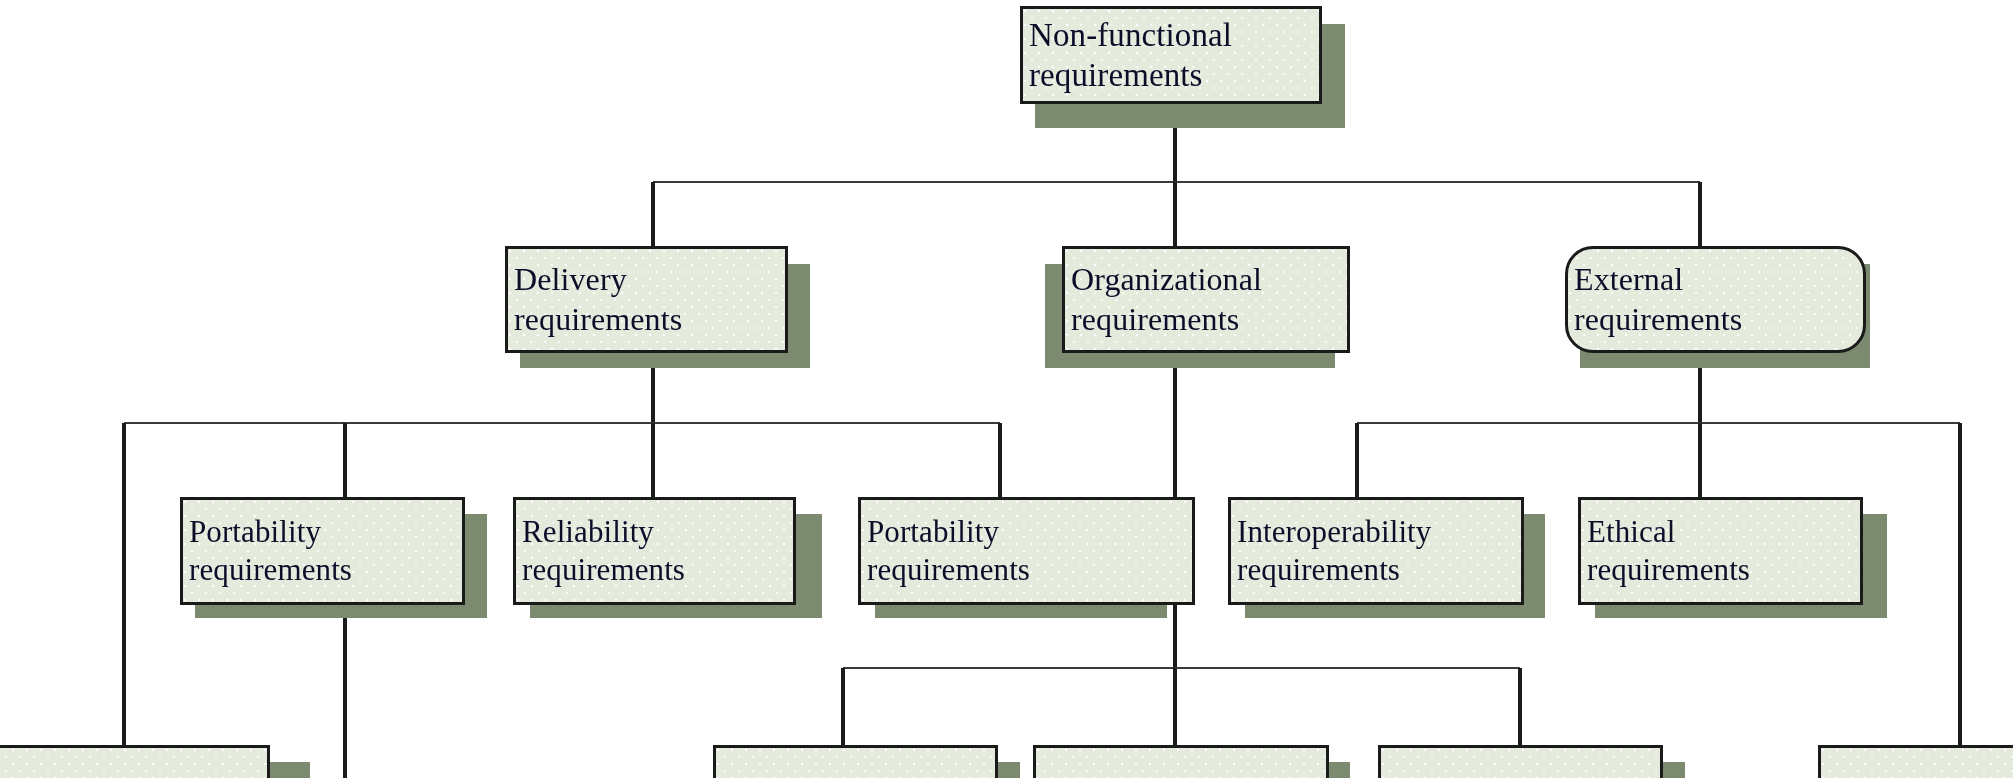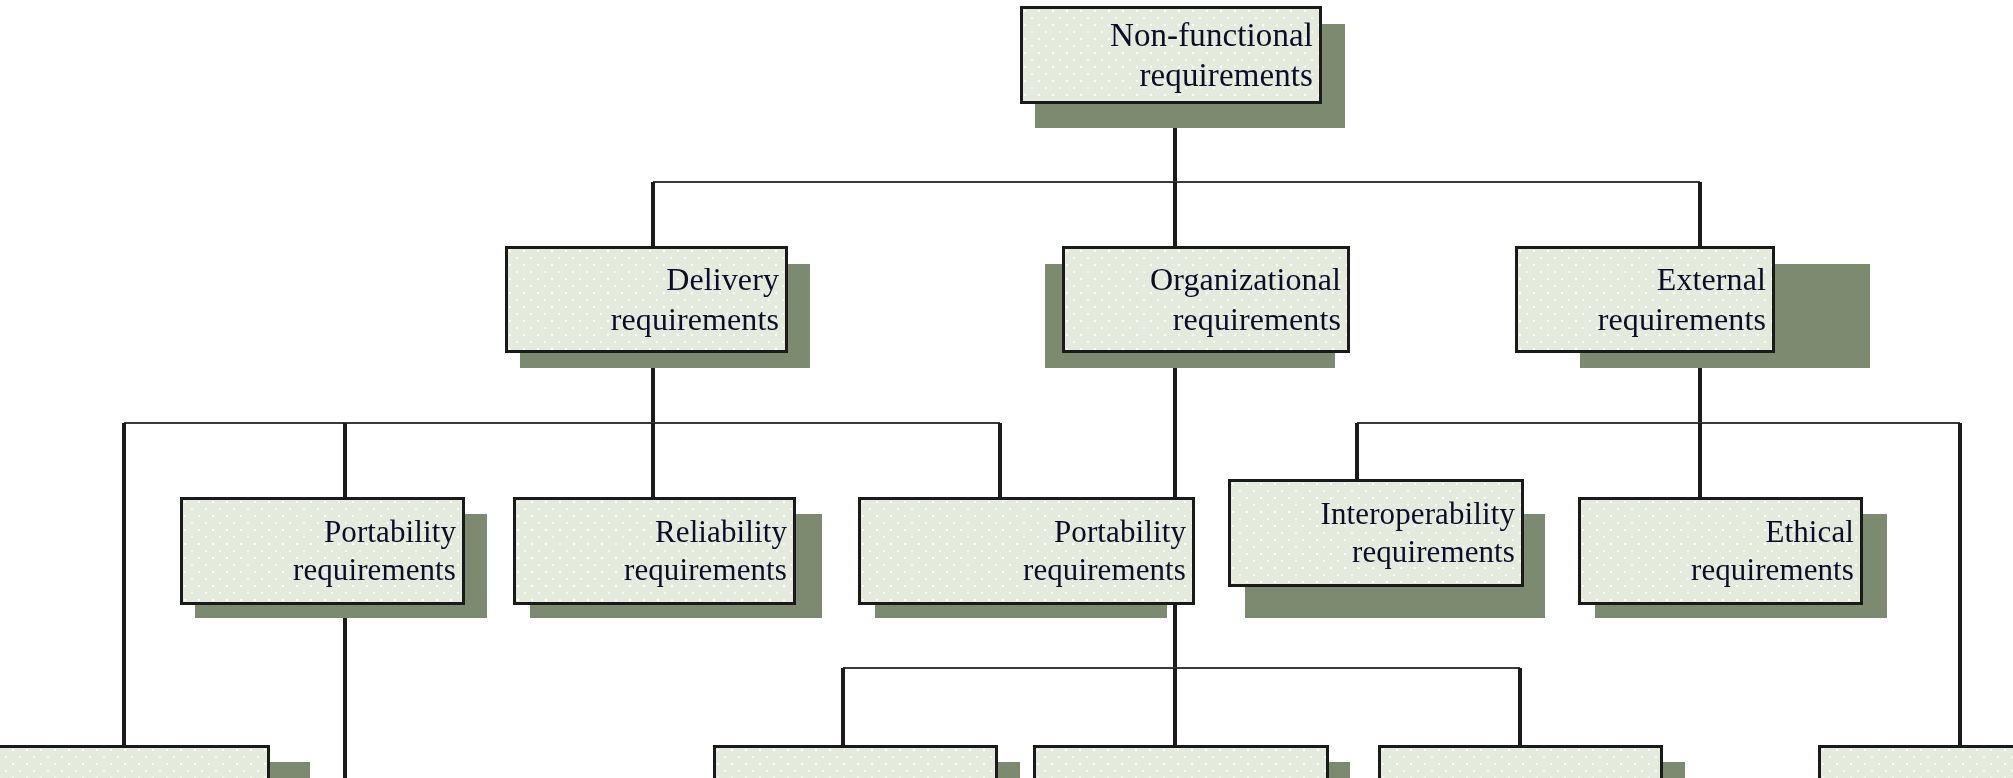--- a/index.html
+++ b/index.html
@@ -42,21 +42,21 @@
     box-sizing: border-box;
     background-color: #e4ebdc;
     background-image:
       radial-gradient(circle at 2px 2px, rgba(255,255,255,0.95) 1.4px, rgba(0,0,0,0) 1.6px),
       radial-gradient(circle at 9px 9px, rgba(255,255,255,0.75) 1.2px, rgba(0,0,0,0) 1.4px);
     background-size: 14px 14px, 14px 14px;
     border: 3px solid #1a1a1a;
     display: flex;
     align-items: center;
     justify-content: center;
-    text-align: right;
+    text-align: left;
     color: #0d0d2a;
     line-height: 1.22;
     z-index: 5;
   }
   .node .label {
     display: block;
     width: 100%;
     padding: 0 6px;
     white-space: pre-line;
     letter-spacing: 0.1px;
@@ -123,21 +123,21 @@
 requirements</span>
   </div>
 
   <div class="shadow" style="left:1045px; top:264px; width:290px; height:104px;"></div>
   <div class="node tier-2" style="left:1030px; top:246px; width:288px; height:107px;margin-left:32px;">
     <span class="label">Organizational
 requirements</span>
   </div>
 
   <div class="shadow" style="left:1580px; top:264px; width:290px; height:104px;"></div>
-  <div class="node tier-2" style="left:1515px; top:246px; width:260px; height:107px;">
+  <div class="node tier-2" style="left:1565px; top:246px; width:301px; height:107px;border-radius:28px;">
     <span class="label">External
 requirements</span>
   </div>
 
   <div class="shadow" style="left:195px; top:514px; width:292px; height:104px;"></div>
   <div class="node tier-3" style="left:180px; top:497px; width:285px; height:108px;">
     <span class="label">Portability
 requirements</span>
   </div>
 
@@ -147,21 +147,21 @@
 requirements</span>
   </div>
 
   <div class="shadow" style="left:875px; top:514px; width:292px; height:104px;"></div>
   <div class="node tier-3" style="left:858px; top:497px; width:337px; height:108px;">
     <span class="label">Portability
 requirements</span>
   </div>
 
   <div class="shadow" style="left:1245px; top:514px; width:300px; height:104px;"></div>
-  <div class="node tier-3" style="left:1228px; top:479px; width:296px; height:108px;">
+  <div class="node tier-3" style="left:1228px; top:497px; width:296px; height:108px;">
     <span class="label">Interoperability
 requirements</span>
   </div>
 
   <div class="shadow" style="left:1595px; top:514px; width:292px; height:104px;"></div>
   <div class="node tier-3" style="left:1578px; top:497px; width:285px; height:108px;">
     <span class="label">Ethical
 requirements</span>
   </div>
 

